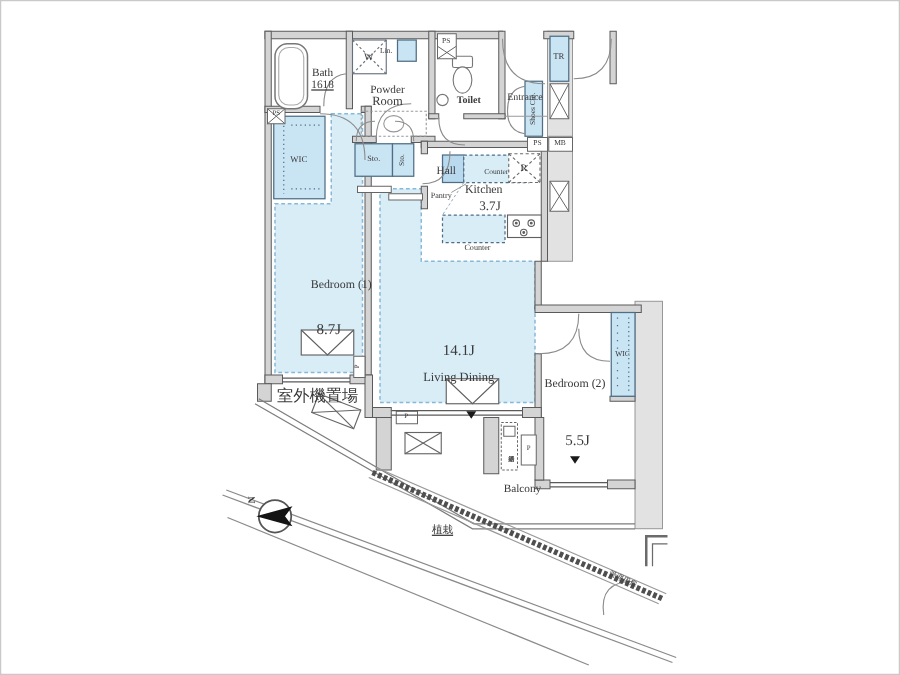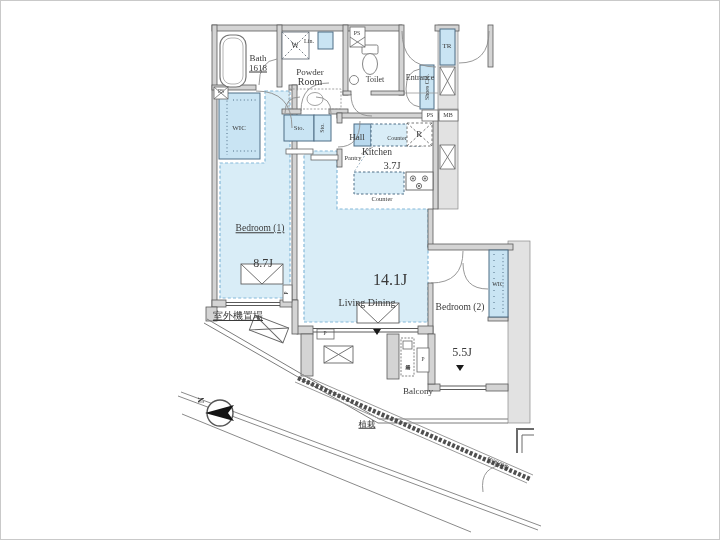--- a/index.html
+++ b/index.html
@@ -234,46 +234,46 @@
 </svg>
 
 <div class="lbl" style="left:257px;top:57px;font-size:9px;text-align:right;">Bath</div>
 <div class="lbl" style="left:257px;top:67px;font-size:9px;text-decoration:underline;">1618</div>
 <div class="lbl" style="left:294px;top:45px;font-size:8px;">W</div>
 <div class="lbl" style="left:308px;top:40px;font-size:6px;">Lin.</div>
 <div class="lbl" style="left:356px;top:32px;font-size:6px;">PS</div>
 <div class="lbl" style="left:220px;top:91px;font-size:5.5px;">PS</div>
 <div class="lbl" style="left:309px;top:71px;font-size:9px;">Powder</div>
 <div class="lbl" style="left:309px;top:81px;font-size:10px;">Room</div>
-<div class="lbl" style="left:374px;top:79px;font-size:8px;">Toilet</div>
+<div class="lbl" style="left:374px;top:79px;font-size:8px;font-weight:bold;">Toilet</div>
 <div class="lbl" style="left:419px;top:77px;font-size:8px;">Entrance</div>
 <div class="lbl rotm90" style="left:426px;top:86px;font-size:6px;">Shoes Clo.</div>
 <div class="lbl" style="left:446px;top:45px;font-size:7px;">TR</div>
 <div class="lbl" style="left:429px;top:114px;font-size:6px;">PS</div>
 <div class="lbl" style="left:447px;top:114px;font-size:6px;">MB</div>
 <div class="lbl" style="left:356px;top:104px;font-size:9px;margin-top:32px;">Hall</div>
 <div class="lbl" style="left:238px;top:127px;font-size:7px;">WIC</div>
 <div class="lbl" style="left:298px;top:127px;font-size:6.5px;">Sto.</div>
 <div class="lbl rotm90" style="left:321px;top:127px;font-size:6px;">Sto.</div>
 <div class="lbl" style="left:396px;top:137px;font-size:6px;">Counter</div>
 <div class="lbl" style="left:352px;top:157px;font-size:6.5px;">Pantry</div>
-<div class="lbl" style="left:376px;top:152px;font-size:9.5px;">Kitchen</div>
+<div class="lbl" style="left:386px;top:152px;font-size:9.5px;">Kitchen</div>
 <div class="lbl" style="left:391px;top:165px;font-size:10.5px;">3.7J</div>
 <div class="lbl" style="left:418px;top:134px;font-size:8px;">R</div>
 <div class="lbl" style="left:381px;top:198px;font-size:6.5px;">Counter</div>
-<div class="lbl" style="left:259px;top:228px;font-size:9.5px;text-decoration:underline;">Bedroom (1)</div>
+<div class="lbl" style="left:272px;top:228px;font-size:9.5px;">Bedroom (1)</div>
 <div class="lbl" style="left:262px;top:245px;font-size:12px;margin-top:17px;">8.7J</div>
 <div class="lbl" style="left:366px;top:262px;font-size:10px;margin-top:40px;">Living Dining</div>
-<div class="lbl" style="left:366px;top:279px;font-size:16px;margin-left:23px;">14.1J</div>
+<div class="lbl" style="left:366px;top:279px;font-size:12px;">14.1J</div>
 <div class="lbl" style="left:459px;top:307px;font-size:9.5px;text-align:right;">Bedroom (2)</div>
 <div class="lbl" style="left:461px;top:323px;font-size:12px;margin-top:28px;">5.5J</div>
 <div class="lbl" style="left:497px;top:283px;font-size:6px;">WIC</div>
 <div class="lbl" style="left:417px;top:390px;font-size:9px;">Balcony</div>
-<div class="lbl" style="left:237px;top:315px;font-size:10px;text-decoration:underline;">室外機置場</div>
-<div class="lbl" style="left:366px;top:423px;font-size:8.5px;text-decoration:underline;">植栽</div>
+<div class="lbl" style="left:253px;top:315px;font-size:13px;">室外機置場</div>
+<div class="lbl" style="left:353px;top:423px;font-size:8.5px;text-decoration:underline;">植栽</div>
 <div class="lbl rot25" style="left:497px;top:463px;font-size:6px;">管理用扉</div>
 <div class="lbl rotm90" style="left:201px;top:399px;font-size:8px;font-weight:bold;">N</div>
 <div class="lbl rotm90" style="left:286px;top:292px;font-size:5.5px;">P</div>
 <div class="lbl" style="left:324px;top:333px;font-size:5.5px;">P</div>
 <div class="lbl" style="left:422px;top:359px;font-size:5.5px;">P</div>
 <div class="vtext lbl" style="left:406.5px;top:360px;font-size:5px;">給湯器</div>
 
 </div>
 
 </body></html>

